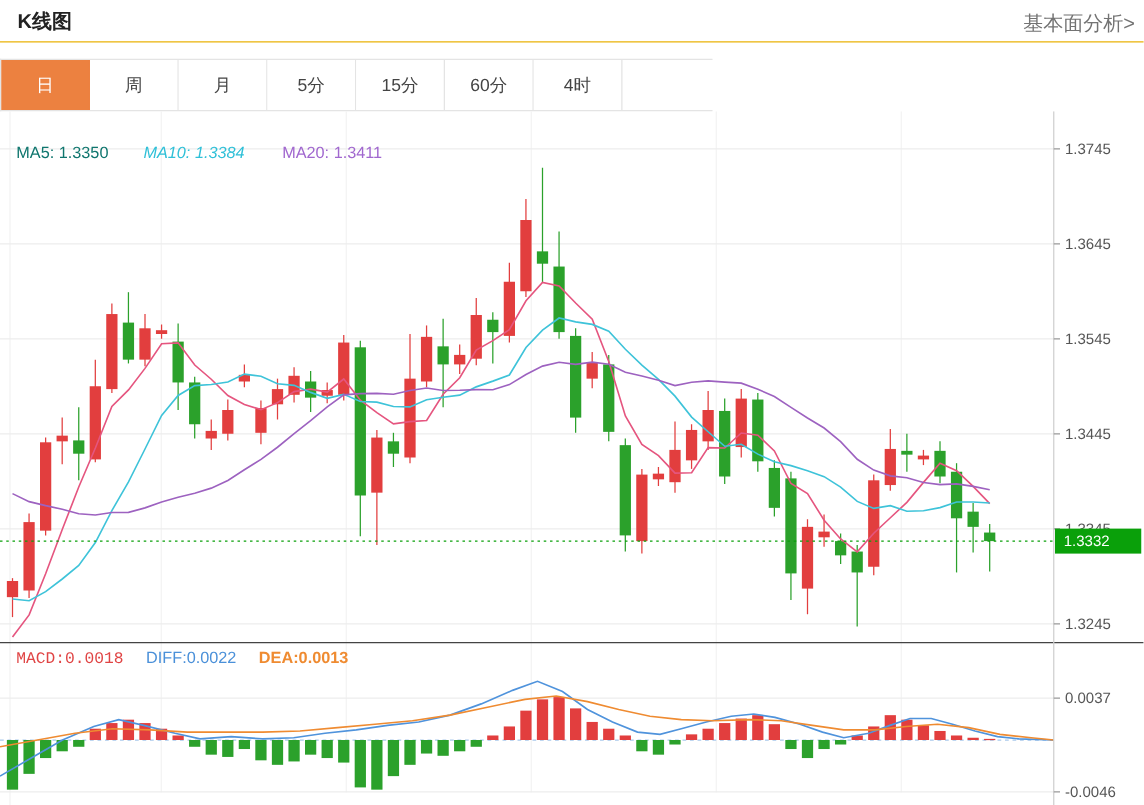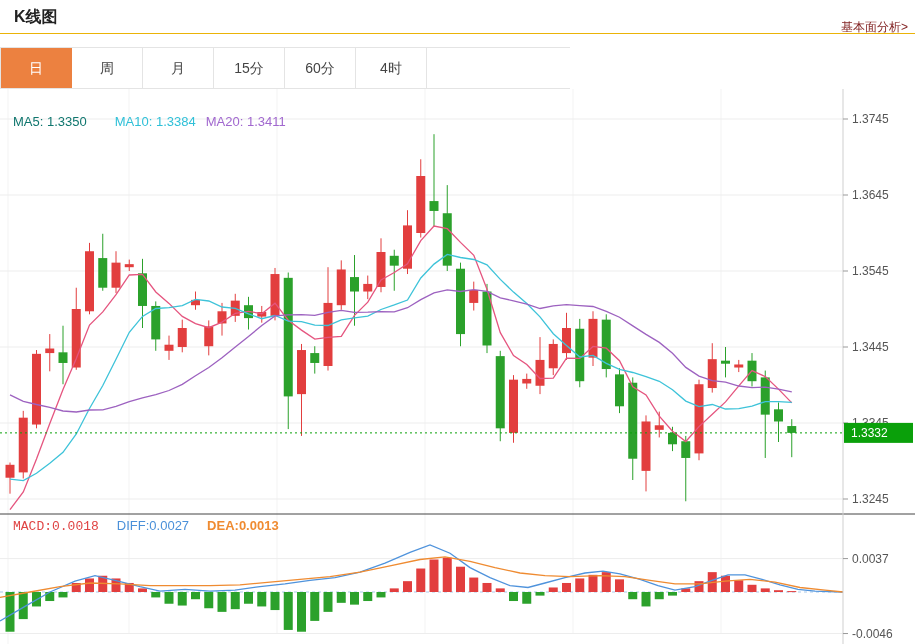--- a/index.html
+++ b/index.html
@@ -1,49 +1,50 @@
 <!DOCTYPE html>
 <html><head>
 <meta charset="utf-8">
 <style>
   html,body{margin:0;padding:0;background:#fff;}
   body{width:915px;height:644px;overflow:hidden;font-family:"Liberation Sans","DejaVu Sans",sans-serif;}
   .header{position:relative;height:33px;border-bottom:1px solid #eab308;}
   .page-title{position:absolute;left:14px;top:7px;font-size:16px;font-weight:bold;color:#222;}
-  .analysis-link{position:absolute;right:7px;top:19px;font-size:12px;color:#7f1d1d;text-decoration:none;cursor:pointer;}
+  .analysis-link{position:absolute;right:7px;top:9px;font-size:16px;color:#737373;text-decoration:none;cursor:pointer;}
   .tabs{display:flex;margin-top:13px;height:40px;border:1px solid #e4e4e4;border-right:none;width:569px;box-sizing:content-box;}
   .tab{width:70px;line-height:40px;text-align:center;font-size:14px;color:#444;border-right:1px solid #e4e4e4;cursor:pointer;background:#fff;user-select:none;}
   .tab.active{background:#ec8140;color:#fff;border-color:#ec8140;}
   .chart-wrap{position:relative;height:556px;width:915px;}
   .chart-wrap svg{position:absolute;left:0;top:0;}
   .info-row{position:absolute;left:13px;top:6px;font-size:13px;z-index:2;white-space:nowrap;}
   .info-row .lbl{color:#333;}
   .info-row .val{color:#e23e3e;margin-right:16px;}
   .ma-row{top:25px;}
   .ma-row .p5{color:#0f766e;margin-right:28px;}
-  .ma-row .p10{color:#2fc0d8;margin-right:10px;}
+  .ma-row .p10{color:#2fc0d8;margin-right:30px;font-style:italic;}
   .ma-row .p20{color:#a168cf;}
   .macd-row{top:429px;}
   .macd-row .m{color:#e04444;margin-right:18px;font-family:Liberation Mono, monospace;}
   .macd-row .d{color:#4a90d9;margin-right:18px;}
   .macd-row .e{color:#ef8b31;font-weight:bold;}
   svg text{font-family:"Liberation Sans","DejaVu Sans",sans-serif;}
 </style>
 </head>
 <body>
 
 <div class="header">
   <span class="page-title">K线图</span>
   <a class="analysis-link">基本面分析&gt;</a>
 </div>
 
 <div class="tabs" id="tabs">
     <div class="tab active">日</div>
     <div class="tab">周</div>
     <div class="tab">月</div>
+    <div class="tab">5分</div>
     <div class="tab">15分</div>
     <div class="tab">60分</div>
     <div class="tab">4时</div>
   </div>
 
 <div class="chart-wrap">
   <svg id="kchart" width="915" height="556" viewBox="0 88 915 556">
       <g>
         <line x1="129" y1="88" x2="129" y2="633" stroke="#f3f3f3"></line>
         <line x1="277" y1="88" x2="277" y2="633" stroke="#f3f3f3"></line>
@@ -278,15 +279,15 @@
         <text x="851" y="435.88000000000085" font-size="12" fill="#fff">1.3332</text>
       </g>
     </svg>
 
 
   <div class="info-row ma-row">
     <span class="p5"><span>MA5:</span> <span>1.3350</span></span><span class="p10"><span>MA10:</span> <span>1.3384</span></span><span class="p20"><span>MA20:</span> <span>1.3411</span></span>
   </div>
 
   <div class="info-row macd-row">
-    <span class="m"><span>MACD:</span><span>0.0018</span></span><span class="d"><span>DIFF:</span><span>0.0027</span></span><span class="e"><span>DEA:</span><span>0.0013</span></span>
+    <span class="m"><span>MACD:</span><span>0.0018</span></span><span class="d"><span>DIFF:</span><span>0.0022</span></span><span class="e"><span>DEA:</span><span>0.0013</span></span>
   </div>
 </div>
 
 </body></html>

